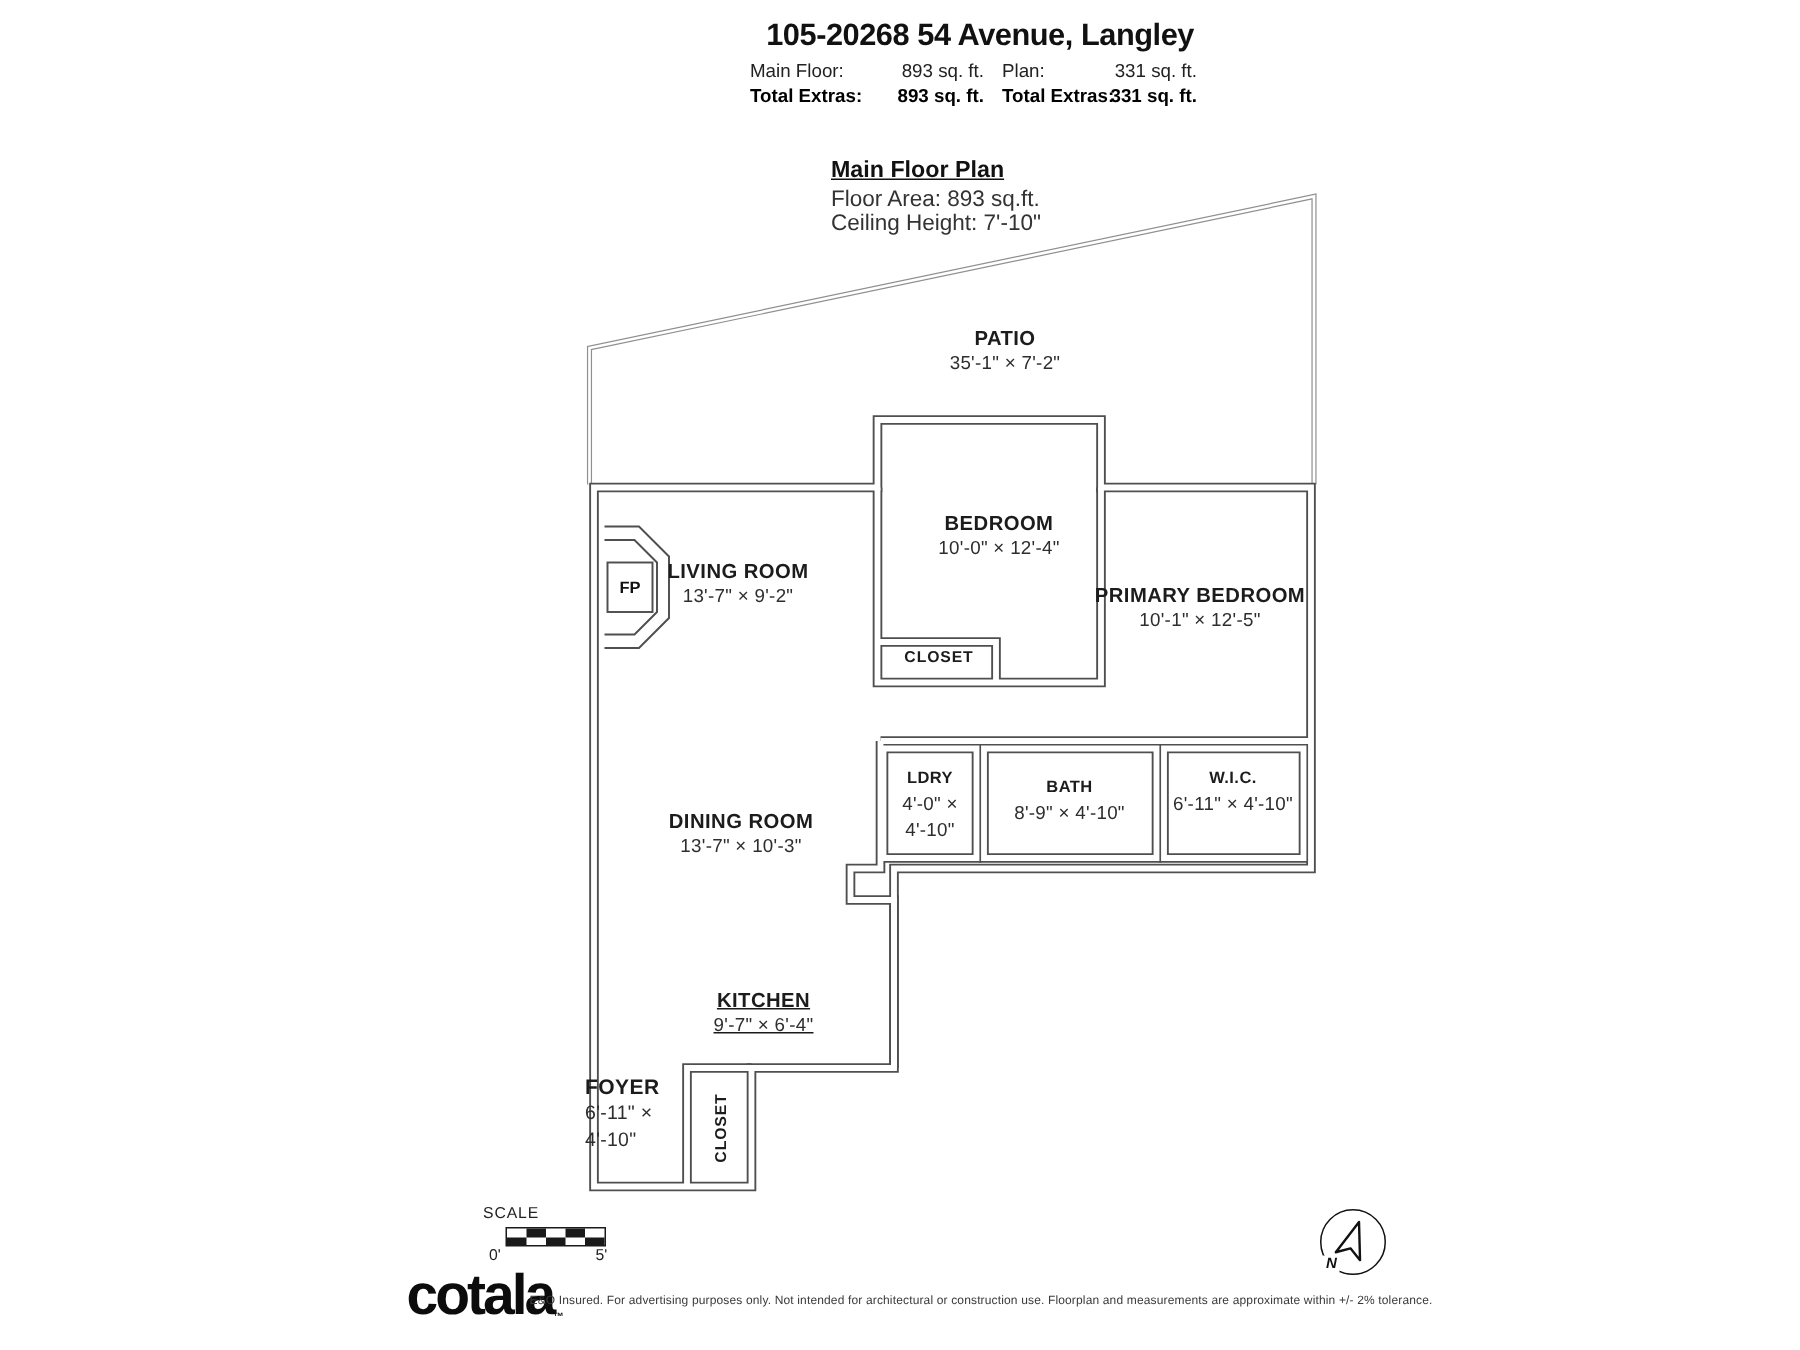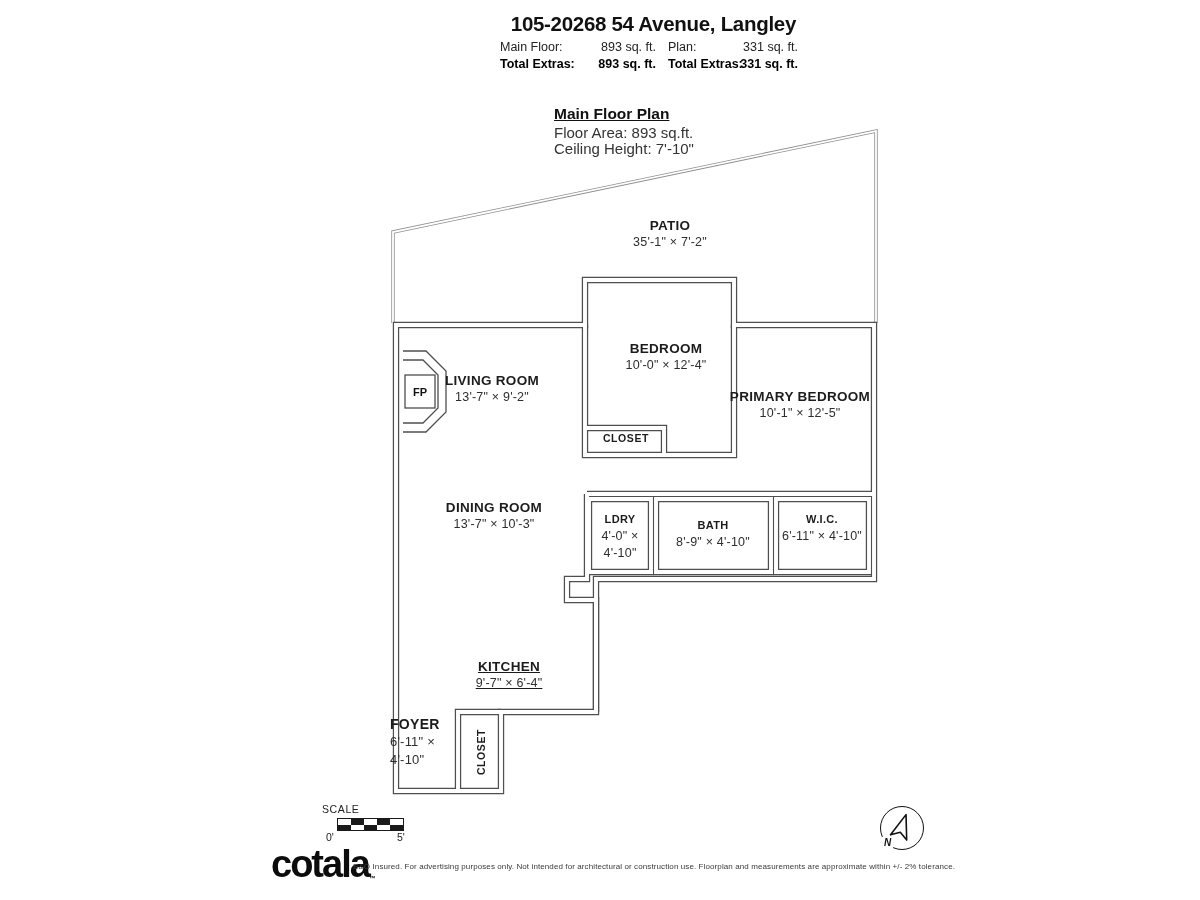--- a/index.html
+++ b/index.html
@@ -36,21 +36,21 @@
   .room-name{font-size:13.5px;font-weight:bold;letter-spacing:0.3px;line-height:17px;color:#1c1c1c;}
   .room-dims{font-size:12.5px;line-height:17px;color:#2e2e2e;letter-spacing:0.2px;}
   .room-label.small .room-name{font-size:11px;}
   #lbl-patio{left:645px;top:217px;margin-left:25px;}
   #lbl-living{left:492px;top:372px;}
   #lbl-bedroom{left:666px;top:340px;}
   #lbl-primary{left:800px;top:388px;}
   #lbl-ldry{left:620px;top:511px;}
   #lbl-bath{left:713px;top:517px;}
   #lbl-wic{left:822px;top:511px;}
-  #lbl-dining{left:494px;top:499px;}
+  #lbl-dining{left:494px;top:539px;}
   #lbl-kitchen{left:509px;top:658px;text-decoration:underline;}
   #lbl-foyer{left:390px;top:716px;transform:none;text-align:left;}
   #lbl-foyer .room-name{font-size:14px;}
   #lbl-foyer .room-dims{font-size:13px;line-height:18px;}
   .closet-label{position:absolute;font-size:10.5px;font-weight:bold;letter-spacing:0.6px;color:#1c1c1c;white-space:nowrap;}
   #lbl-closet-bed{left:626px;top:438px;transform:translate(-50%,-50%);}
   #lbl-closet-foyer{left:481px;top:752px;transform:translate(-50%,-50%) rotate(-90deg);}
   .fp-label{position:absolute;left:420px;top:392px;transform:translate(-50%,-50%);
     font-size:11px;font-weight:bold;color:#111;}
   

